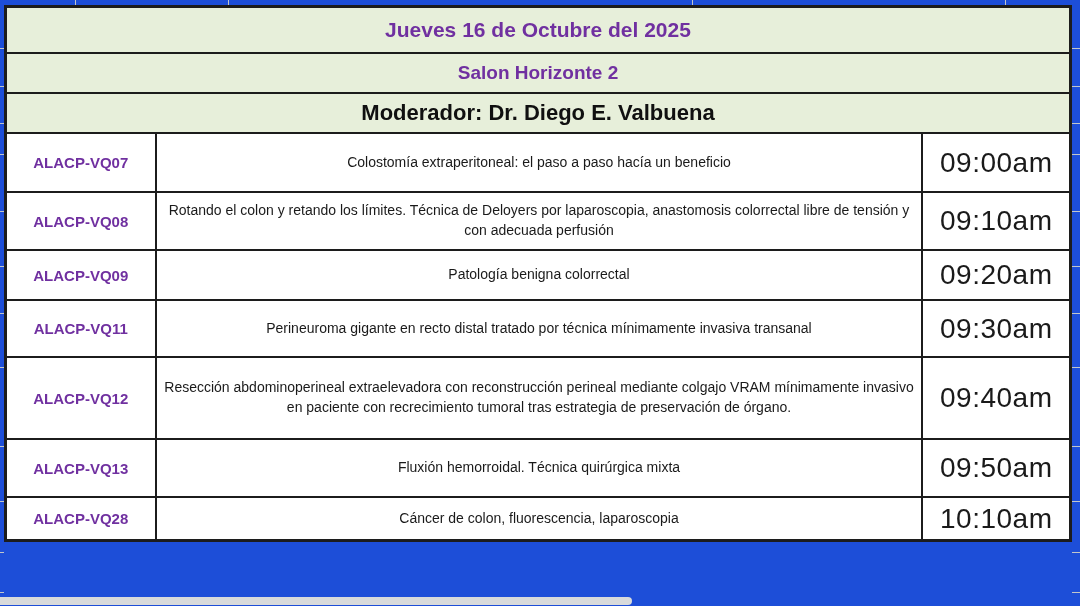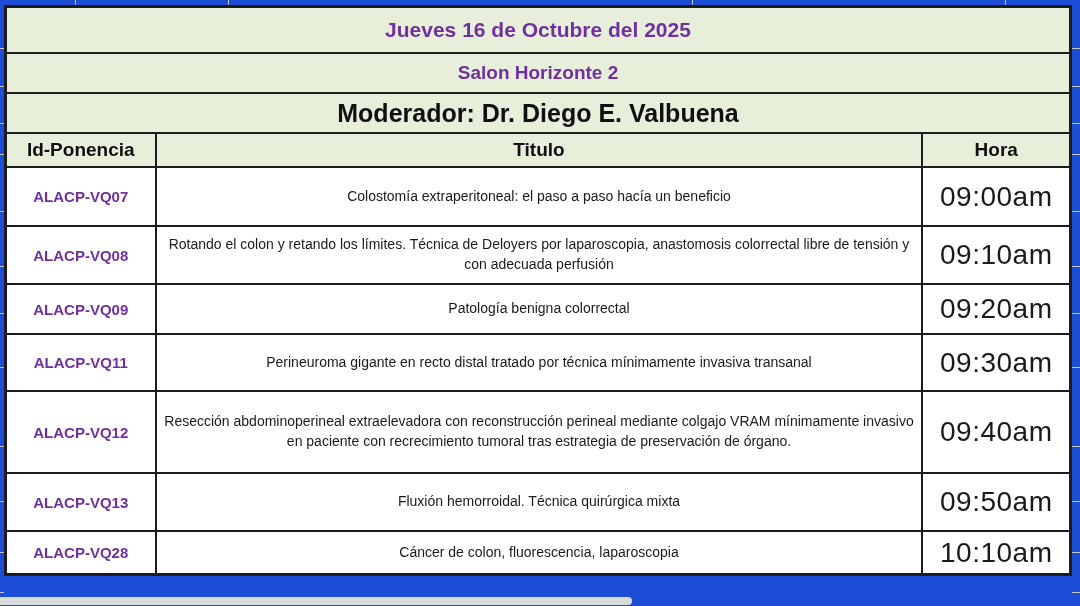--- a/index.html
+++ b/index.html
@@ -55,21 +55,21 @@
     background: #e7efda;
     color: #7030a0;
     font-weight: bold;
     font-size: 19px;
   }
   .row-mod td {
     height: 34px;
     background: #e7efda;
     color: #101010;
     font-weight: bold;
-    font-size: 25px;
+    font-size: 22px;
   }
   .row-head th {
     height: 28px;
     background: #e7efda;
     color: #101010;
     font-weight: bold;
     font-size: 19px;
   }
   td.cell-id {
     color: #7030a0;
@@ -133,25 +133,20 @@
       </colgroup>
       <tbody>
         <tr class="row-date">
           <td colspan="3">Jueves 16 de Octubre del 2025</td>
         </tr>
         <tr class="row-salon">
           <td colspan="3">Salon Horizonte 2</td>
         </tr>
         <tr class="row-mod">
           <td colspan="3">Moderador: Dr. Diego E. Valbuena</td>
-        </tr>
-        <tr class="row-head">
-          <th>Id-Ponencia</th>
-          <th>Titulo</th>
-          <th>Hora</th>
         </tr>
 
         <tr class="r-vq07">
           <td class="cell-id">ALACP-VQ07</td>
           <td class="cell-title">Colostomía extraperitoneal: el paso a paso hacía un beneficio</td>
           <td class="cell-time">09:00am</td>
         </tr>
         <tr class="r-vq08">
           <td class="cell-id">ALACP-VQ08</td>
           <td class="cell-title">Rotando el colon y retando los límites. Técnica de Deloyers por laparoscopia, anastomosis colorrectal libre de tensión y con adecuada perfusión</td>

